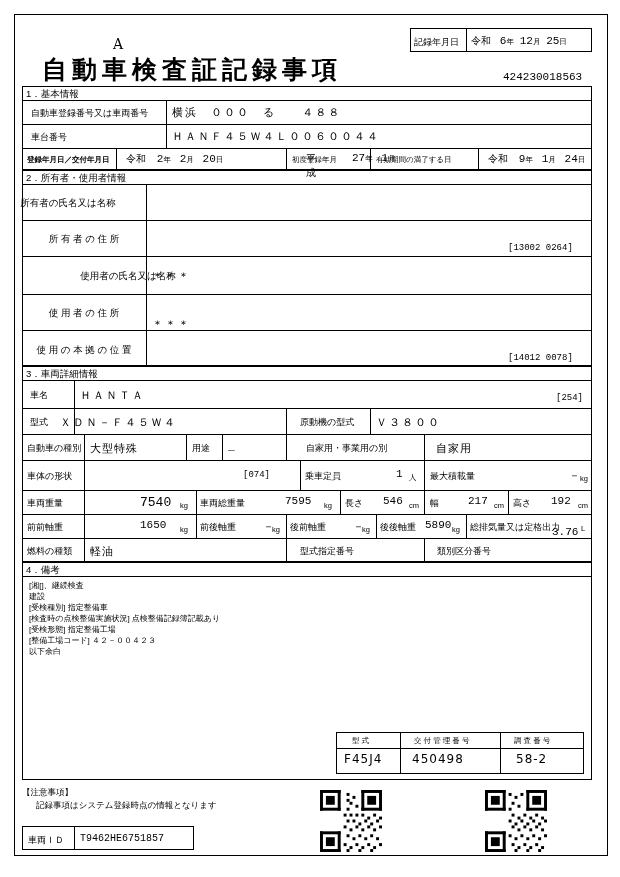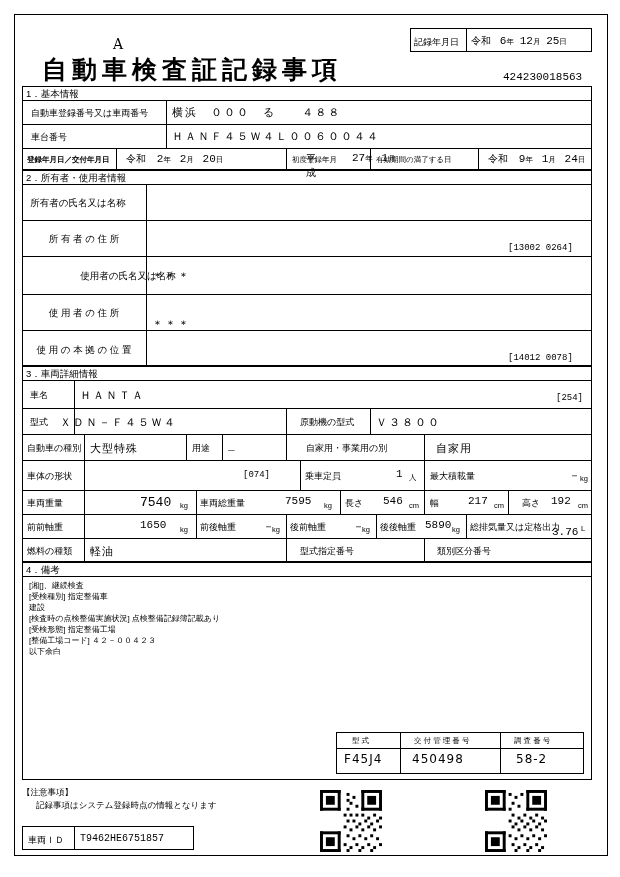--- a/index.html
+++ b/index.html
@@ -89,21 +89,21 @@
   <div class="bx" style="left:22px;top:170px;width:570px;height:196px;"></div>
   <div class="abs sechead" style="left:26px;top:172px;">2．所有者・使用者情報</div>
   <div class="hline" style="left:22px;top:184px;width:570px;"></div>
   <div class="vline" style="left:146px;top:184px;height:182px;"></div>
 
   <div class="hline" style="left:22px;top:220px;width:570px;"></div>
   <div class="hline" style="left:22px;top:256px;width:570px;"></div>
   <div class="hline" style="left:22px;top:294px;width:570px;"></div>
   <div class="hline" style="left:22px;top:330px;width:570px;"></div>
 
-  <div class="abs rowlabel" style="left:16px;top:197px;width:124px;text-align:center;">所有者の氏名又は名称</div>
+  <div class="abs rowlabel" style="left:6px;top:197px;width:124px;text-align:center;">所有者の氏名又は名称</div>
   <div class="abs val" style="left:152px;top:196px;"></div>
 
   <div class="abs rowlabel" style="left:22px;top:233px;width:124px;">所 有 者 の 住 所</div>
   <div class="abs val" style="left:152px;top:232px;"></div>
   <div class="abs smallnum" style="left:508px;top:243px;">[13002 0264]</div>
 
   <div class="abs rowlabel" style="left:22px;top:270px;width:124px;margin-left:44px;">使用者の氏名又は名称</div>
   <div class="abs val" style="left:152px;top:269px;">＊＊＊</div>
 
   <div class="abs rowlabel" style="left:22px;top:307px;width:124px;">使 用 者 の 住 所</div>
@@ -169,21 +169,21 @@
   <div class="abs tiny" style="left:180px;top:501px;">kg</div>
   <div class="abs lbl" style="left:200px;top:497px;">車両総重量</div>
   <div class="abs mono" style="left:285px;top:495px;font-size:11px;">7595</div>
   <div class="abs tiny" style="left:324px;top:501px;">kg</div>
   <div class="abs lbl" style="left:345px;top:497px;">長さ</div>
   <div class="abs mono" style="left:383px;top:495px;font-size:11px;">546</div>
   <div class="abs tiny" style="left:409px;top:501px;">cm</div>
   <div class="abs lbl" style="left:430px;top:497px;">幅</div>
   <div class="abs mono" style="left:468px;top:495px;font-size:11px;">217</div>
   <div class="abs tiny" style="left:494px;top:501px;">cm</div>
-  <div class="abs lbl" style="left:513px;top:497px;margin-left:9px;">高さ</div>
+  <div class="abs lbl" style="left:513px;top:497px;">高さ</div>
   <div class="abs mono" style="left:551px;top:495px;font-size:11px;">192</div>
   <div class="abs tiny" style="left:578px;top:501px;">cm</div>
 
   <div class="hline" style="left:22px;top:538px;width:570px;"></div>
   <div class="vline" style="left:84px;top:514px;height:24px;"></div>
   <div class="vline" style="left:196px;top:514px;height:24px;"></div>
   <div class="vline" style="left:286px;top:514px;height:24px;"></div>
   <div class="vline" style="left:376px;top:514px;height:24px;"></div>
   <div class="vline" style="left:466px;top:514px;height:24px;"></div>
   <div class="abs lbl" style="left:27px;top:521px;">前前軸重</div>
@@ -211,22 +211,22 @@
   <div class="abs val" style="left:380px;top:544px;"></div>
   <div class="abs lbl" style="left:437px;top:545px;">類別区分番号</div>
   <div class="abs val" style="left:530px;top:544px;"></div>
 
   <div class="bx" style="left:22px;top:562px;width:570px;height:218px;"></div>
   <div class="abs sechead" style="left:26px;top:564px;">4．備考</div>
   <div class="hline" style="left:22px;top:576px;width:570px;"></div>
 
   <div class="abs remark" style="left:29px;top:580px;width:420px;">
     <div>[湘[]、継続検査</div>
+    <div>建設</div>
     <div>[受検種別] 指定整備車</div>
-    <div>建設</div>
     <div>[検査時の点検整備実施状況] 点検整備記録簿記載あり</div>
     <div>[受検形態] 指定整備工場</div>
     <div>[整備工場コード] ４２－００４２３</div>
     <div>以下余白</div>
   </div>
 
   <div class="bx" style="left:336px;top:732px;width:248px;height:42px;"></div>
   <div class="hline" style="left:336px;top:748px;width:248px;"></div>
   <div class="vline" style="left:400px;top:732px;height:42px;"></div>
   <div class="vline" style="left:500px;top:732px;height:42px;"></div>

